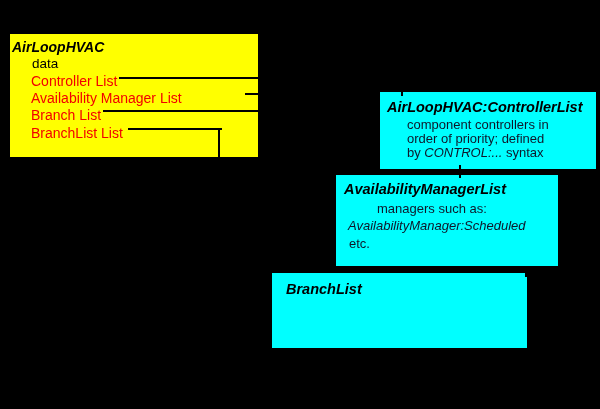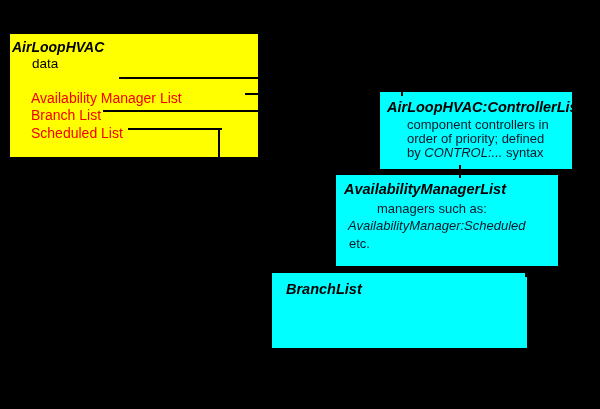--- a/index.html
+++ b/index.html
@@ -48,26 +48,27 @@
   <div class="line" style="left:525px;top:102px;width:2px;height:166px;"></div>
   <div class="tick" style="left:525px;top:265px;height:4px;"></div>
 
   <div class="line" style="left:128px;top:120px;width:94px;height:2px;"></div>
   <div class="line" style="left:218px;top:120px;width:2px;height:234px;"></div>
   <div class="tick" style="left:218px;top:351px;height:4px;"></div>
 
   <div id="main-box" class="abs">
     <div class="title">AirLoopHVAC</div>
     <div class="datalbl">data</div>
+    <div class="field" style="top:39px;">Controller List</div>
     <div class="field" style="top:56px;">Availability Manager List</div>
     <div class="field" style="top:73px;">Branch List</div>
-    <div class="field" style="top:91px;">Scheduled List</div>
+    <div class="field" style="top:91px;">BranchList List</div>
   </div>
 
-  <div class="cyan-box" style="left:380px;top:84px;width:192px;height:77px;">
+  <div class="cyan-box" style="left:380px;top:84px;width:216px;height:77px;">
     <div class="title" style="left:7px;top:7px;">AirLoopHVAC:ControllerList</div>
     <div class="body" style="left:27px;top:25px;">component controllers in</div>
     <div class="body" style="left:27px;top:39px;">order of priority; defined</div>
     <div class="body" style="left:27px;top:53px;"><span>by </span><span class="it">CONTROL:...</span><span> syntax</span></div>
   </div>
 
   <div class="cyan-box" style="left:336px;top:167px;width:222px;height:91px;">
     <div class="title" style="left:8px;top:6px;">AvailabilityManagerList</div>
     <div class="body" style="left:41px;top:26px;">managers such as:</div>
     <div class="body it" style="left:12px;top:43px;">AvailabilityManager:Scheduled</div>

